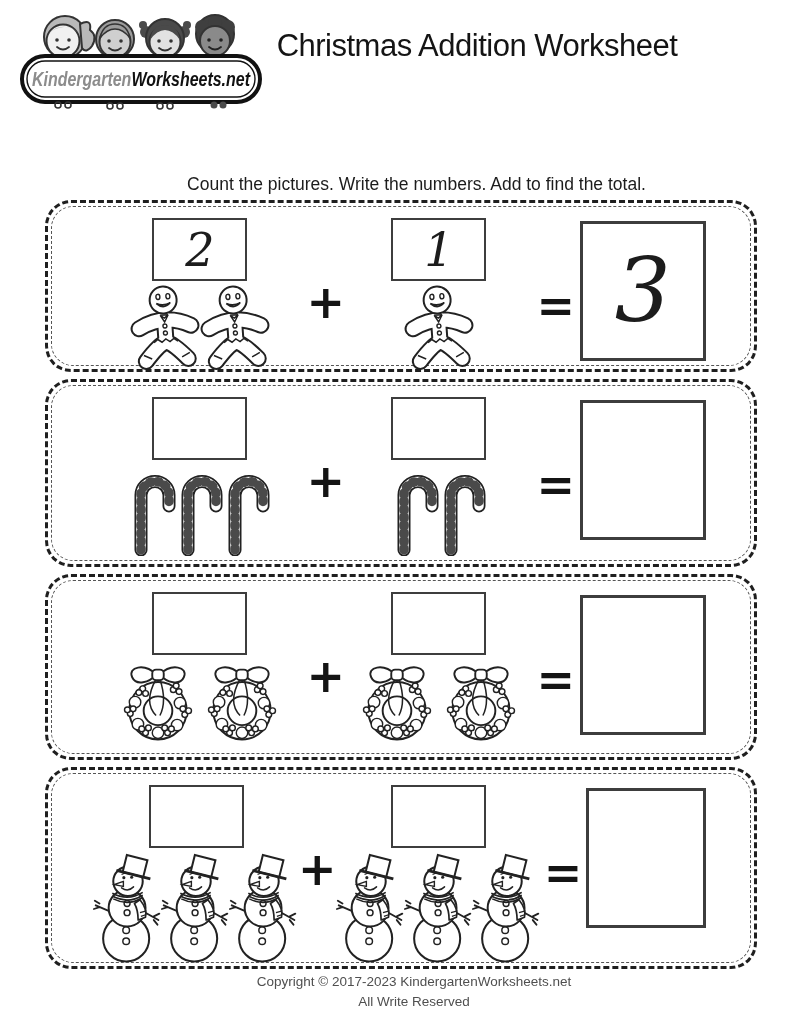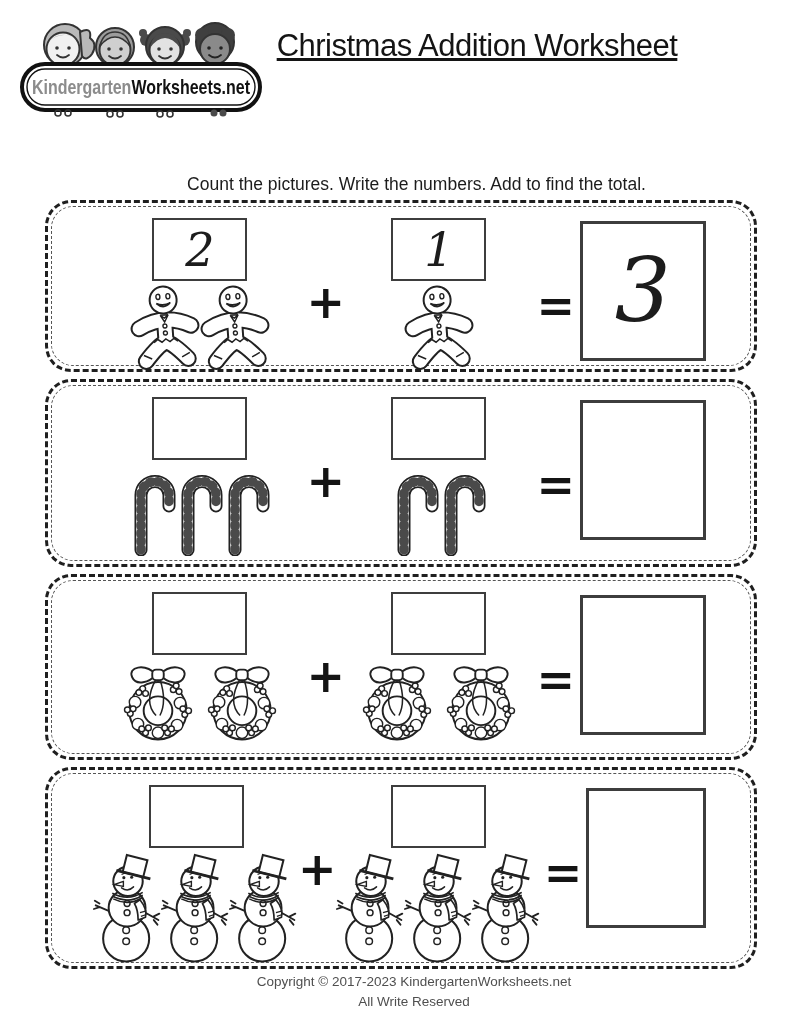--- a/index.html
+++ b/index.html
@@ -1,26 +1,26 @@
 <!DOCTYPE html>
 <html><head>
 <meta charset="utf-8">
 <style>
   * { margin:0; padding:0; box-sizing:border-box; }
   html,body { background:#ffffff; }
   body { font-family:"Liberation Sans", sans-serif; color:#1a1a1a; }
   .page { position:relative; width:800px; height:1035px; background:#fff; overflow:hidden; margin:0 auto; }
 
   
-  .logo-block { position:absolute; top:18px; left:18px; width:250px; }
+  .logo-block { position:absolute; top:10px; left:18px; width:250px;font-style:italic; }
   .logo-svg { width:248px; height:100px; display:block; }
   .website { font-size:15.5px; color:#8c8c8c; letter-spacing:.4px; margin:2px 0 0 10px; }
 
   .title { position:absolute; top:28px; left:262px; width:430px; text-align:center;
-           font-size:31px; font-weight:500; letter-spacing:-0.5px; color:#141414;text-decoration:underline; }
+           font-size:31px; font-weight:500; letter-spacing:-0.5px; color:#141414; }
 
   .name-row { position:absolute; top:116px; left:438px; display:flex; align-items:flex-end; }
   .name-label { font-size:27px; font-weight:500; color:#141414; }
   .name-line { display:inline-block; width:228px; height:30px; border-bottom:2.5px solid #141414; }
 
   .instruction { position:absolute; top:174px; left:0; width:100%; text-align:center;
                  font-size:17.5px; color:#1c1c1c;padding-left:33px; }
 
   
   .problems { position:absolute; top:200px; left:45px; width:712px; display:flex; flex-direction:column; gap:7px; }

